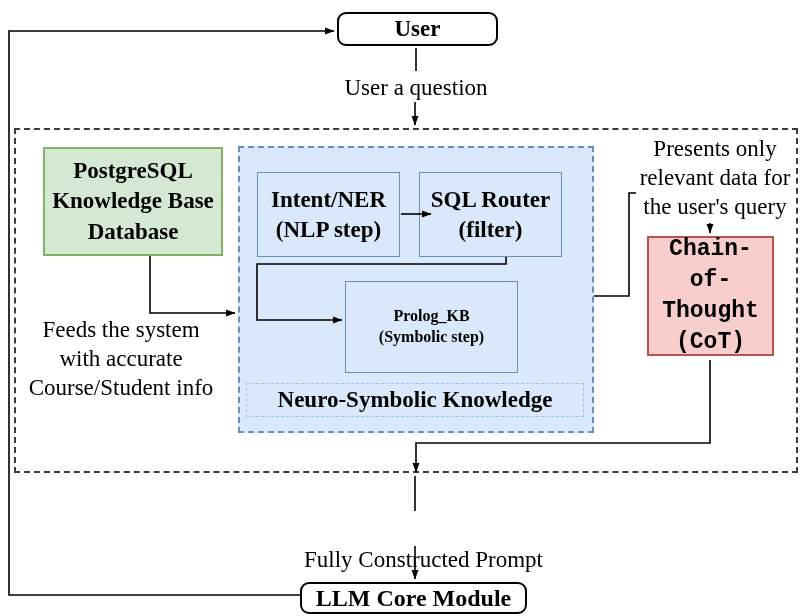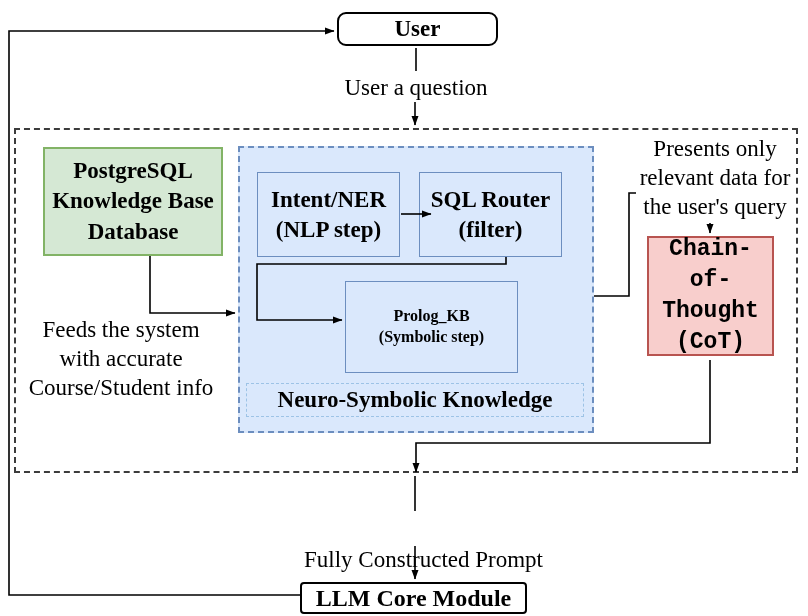--- a/index.html
+++ b/index.html
@@ -23,21 +23,21 @@
   #blue-box   { left:238px; top:146px; width:356px; height:287px; background:#dae8fc; border:2px dashed #6c8ebf; }
   
   #green-box  { left:43px;  top:147px; width:180px; height:109px; background:#d5e8d4; border:2px solid #82b366; font-size:23px; line-height:1.32; }
   #intent-box { left:257px; top:172px; width:143px; height:85px;  background:#dae8fc; border:1.5px solid #6c8ebf; font-size:23px; line-height:1.3; }
   #sql-box    { left:419px; top:172px; width:143px; height:85px;  background:#dae8fc; border:1.5px solid #6c8ebf; font-size:23px; line-height:1.3; }
   #prolog-box { left:345px; top:281px; width:173px; height:92px;  background:#dae8fc; border:1.5px solid #6c8ebf; font-size:16px; line-height:1.3; }
   #neuro-label{ left:246px; top:383px; width:338px; height:34px;  border:1.5px dashed #9dc3e6; font-size:23px; }
   #cot-box    { left:647px; top:236px; width:127px; height:120px; background:#f8cecc; border:2px solid #b85450; font-size:23px; line-height:1.34;font-family:Liberation Mono, monospace; }
   #rag-box    { left:36px;  top:417px; width:161px; height:49px;  border:1.5px dashed #4a4a4a; font-size:25px; }
   #user-box   { left:337px; top:12px;  width:161px; height:34px;  background:#fff; border:2px solid #000; border-radius:9px; font-size:23px; }
-  #llm-box    { left:300px; top:582px; width:227px; height:32px;  background:#fff; border:2px solid #000; border-radius:4px; font-size:24px; }
+  #llm-box    { left:300px; top:582px; width:227px; height:32px;  background:#fff; border:2px solid #000; border-radius:9px; font-size:24px; }
   
   #lbl-grounded { left:55px;  top:2px;   width:220px; }
   #lbl-asks     { left:331px; top:73px;  width:170px; }
   #lbl-feeds    { left:20px;  top:315px; width:202px; }
   #lbl-presents { left:627px; top:134px; width:176px; }
   #lbl-prompt   { left:281px; top:512px; width:285px;margin-top:33px; }
   #connectors { position:absolute; left:0; top:0; z-index:10; pointer-events:none; }
 </style>
 </head>
 <body>

